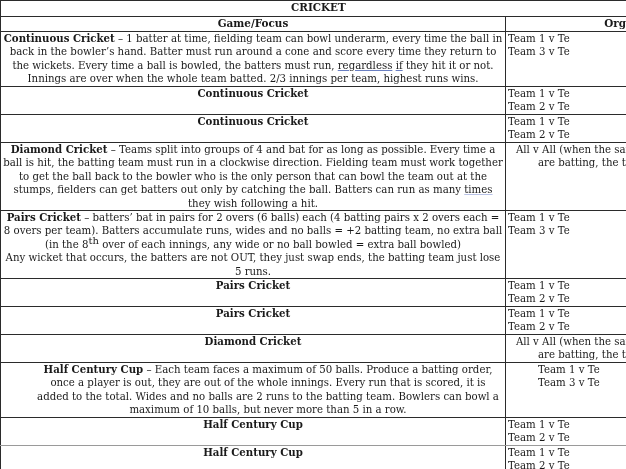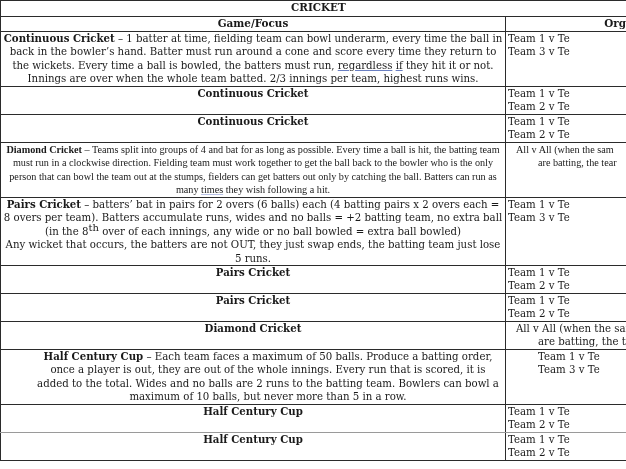--- a/index.html
+++ b/index.html
@@ -82,21 +82,21 @@
       text-decoration: underline;
       text-decoration-color: #b8c2e6;
     }
     sup.ord {
       font-size: 10px;
       line-height: 0;
       vertical-align: super;
     }
     tr.r-cc-desc td { height: 54px; }
     tr.r-2line td { height: 27px; }
-    tr.r-diamond-desc td { height: 54px; font-family: Liberation Serif, serif; }
+    tr.r-diamond-desc td { height: 54px; }
     tr.r-pairs-desc td { height: 54px; }
     tr.r-hc-desc td { height: 54px; padding-left: 32px; }
     tr.light-bottom td { border-bottom-color: #9a9a9a; }
   </style>
 </head>
 <body>
 
 <div class="doc">
   <table class="plan">
     <colgroup>

